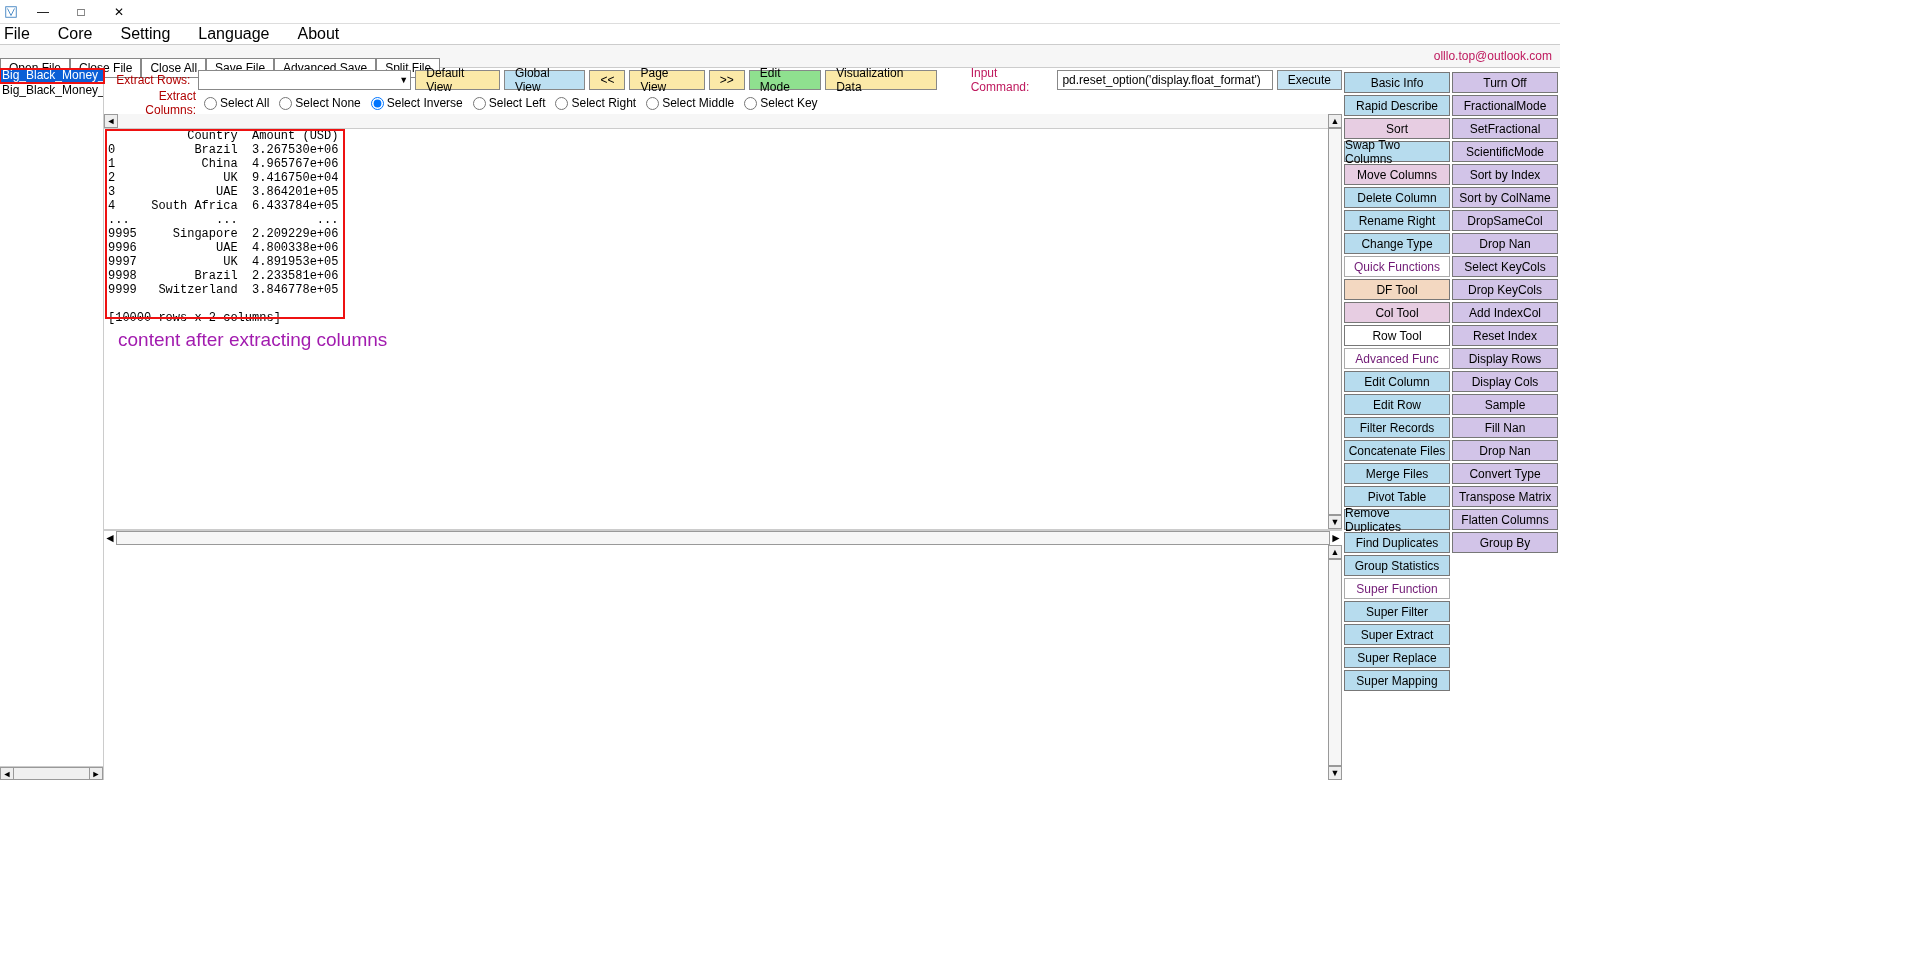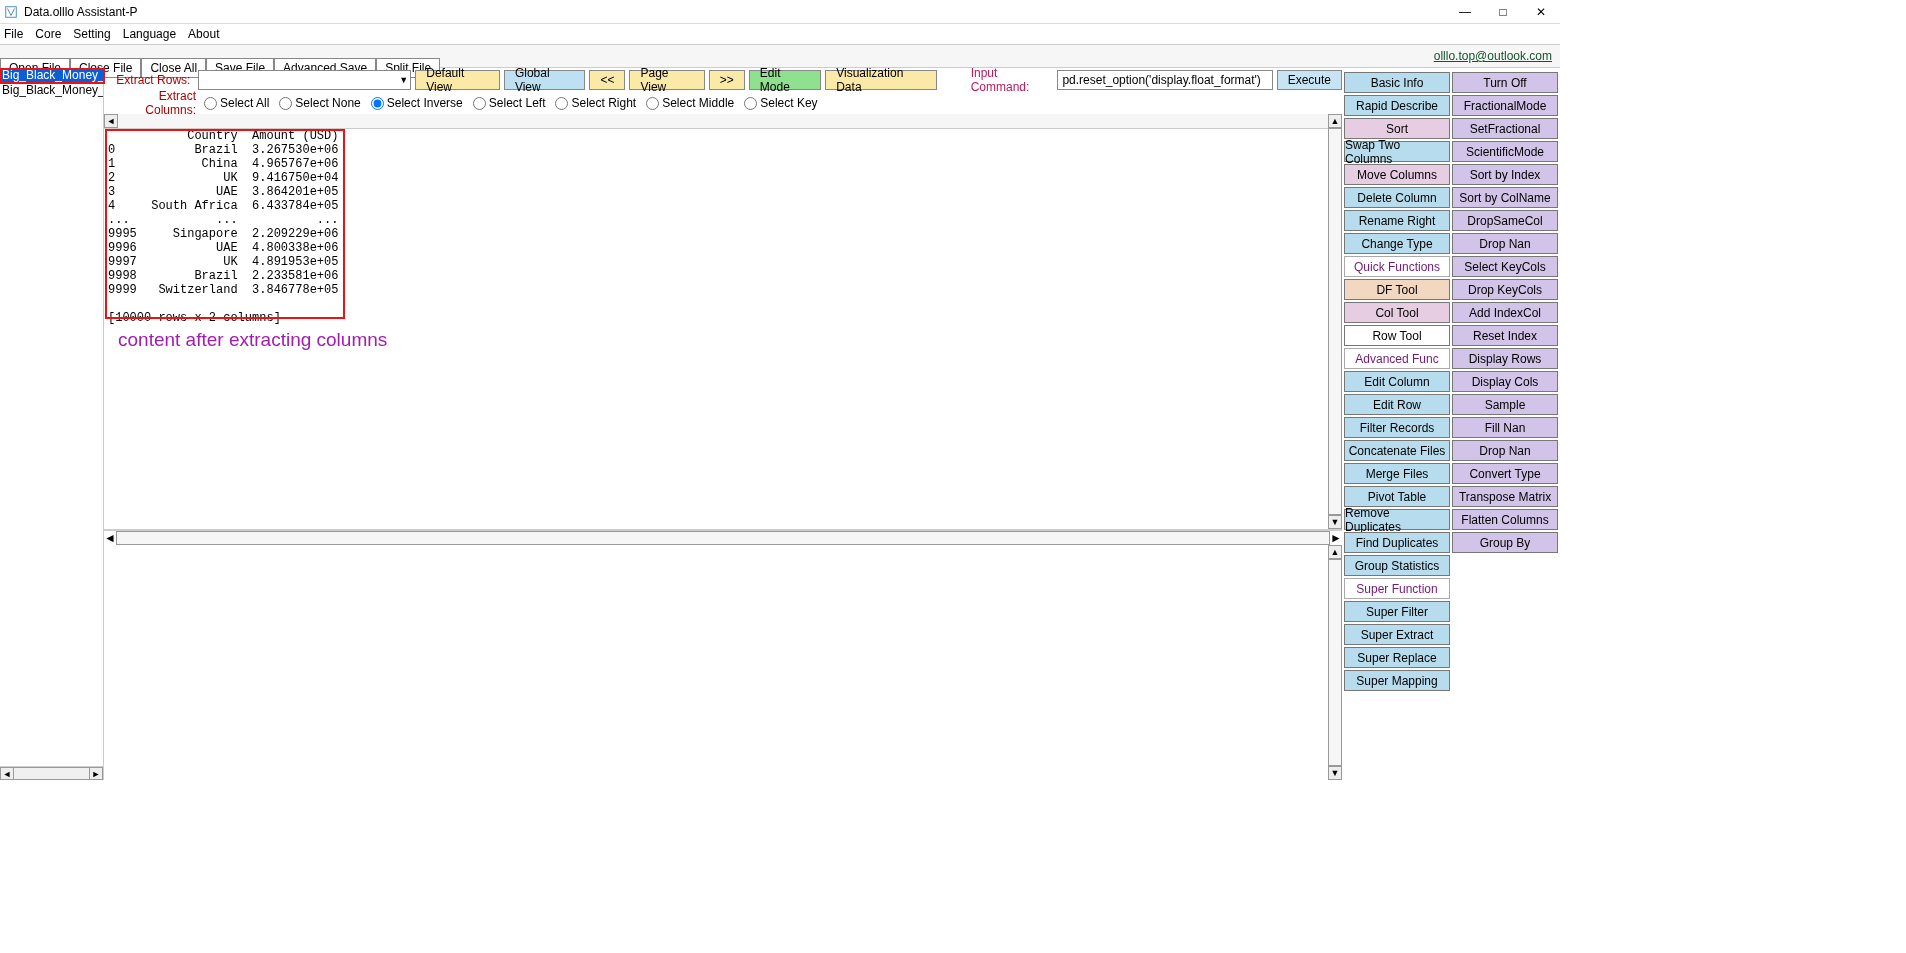--- a/index.html
+++ b/index.html
@@ -2,26 +2,26 @@
 <html><head>
 <meta charset="utf-8">
 <style>
 * { box-sizing: border-box; margin: 0; padding: 0; }
 body { font-family: "Segoe UI", Tahoma, sans-serif; font-size: 12px; background: #fff; color: #000; width: 1560px; height: 780px; overflow: hidden; }
 .titlebar { height: 24px; display: flex; align-items: center; padding-left: 4px; border-bottom: 1px solid #ddd; }
 .titlebar .app-icon { width: 14px; height: 14px; margin-right: 6px; }
 .titlebar .title { flex: 1; font-size: 12px; }
 .titlebar .win-controls { display: flex; }
 .titlebar .win-controls div { width: 38px; height: 24px; display: flex; align-items: center; justify-content: center; font-size: 12px; }
-.menubar { height: 20px; display: flex; align-items: center; padding-left: 4px; gap: 12px; font-size: 12px; }
+.menubar { height: 20px; display: flex; align-items: center; padding-left: 4px; gap: 28px; font-size: 16px; }
 .menubar span { cursor: default; }
 .toolbar1 { height: 24px; display: flex; align-items: center; border-top: 1px solid #ccc; border-bottom: 1px solid #ccc; background: #f6f6f6; }
 .toolbar1 .tbtn { border: 1px solid #888; background: #fff; padding: 1px 8px; font-size: 12px; cursor: default; height: 20px; display:flex; align-items:center;margin-top:24px;}
 .toolbar1 .spacer { flex: 1; }
-.toolbar1 .email { padding-right: 8px; color: #14532d; text-decoration: underline; }
+.toolbar1 .email { padding-right: 8px; color: #be185d; }
 .main { display: flex; height: calc(100% - 68px); }
 .sidebar { width: 104px; border-right: 1px solid #ccc; position: relative; }
 .sidebar .item { font-size: 12px; padding: 0 2px; white-space: nowrap; overflow: hidden; line-height: 15px; }
 .sidebar .item.selected { background: #0a5fd6; color: #fff; }
 .sidebar .hscroll { position: absolute; bottom: 0; left: 0; right: 0; height: 14px; border-top: 1px solid #ccc; display:flex; }
 .hscroll .arrow { width:14px; border:1px solid #999; background:#eee; display:flex;align-items:center;justify-content:center;font-size:9px;}
 .hscroll .track { flex:1;background:#f0f0f0;border-top:1px solid #999;border-bottom:1px solid #999;}
 .center { flex:1; display:flex; flex-direction:column; }
 .row-extract { display:flex; align-items:center; height:24px; gap:4px; padding-left:8px; }
 .lbl-red { color:#b00000; font-size:12px; width: 88px; text-align:right; padding-right:4px;}
@@ -65,21 +65,20 @@
 .upper-data-section{position:relative;flex:1;border-bottom:1px solid #ccc;}
 </style>
 </head>
 <body>
 
 <div class="titlebar">
   <svg class="app-icon" viewBox="0 0 16 16">
       <rect x="2" y="2" width="12" height="12" fill="#fff" stroke="#3a7fbf"></rect>
       <path d="M4 4 L8 12 L12 4" stroke="#3a7fbf" fill="none"></path>
     </svg>
-  <span class="title">Data.olllo Assistant-P</span>
   <div class="win-controls">
     <div>—</div>
     <div>□</div>
     <div>✕</div>
   </div>
 </div>
 
 <div class="menubar">
   <span>File</span>
   <span>Core</span>

